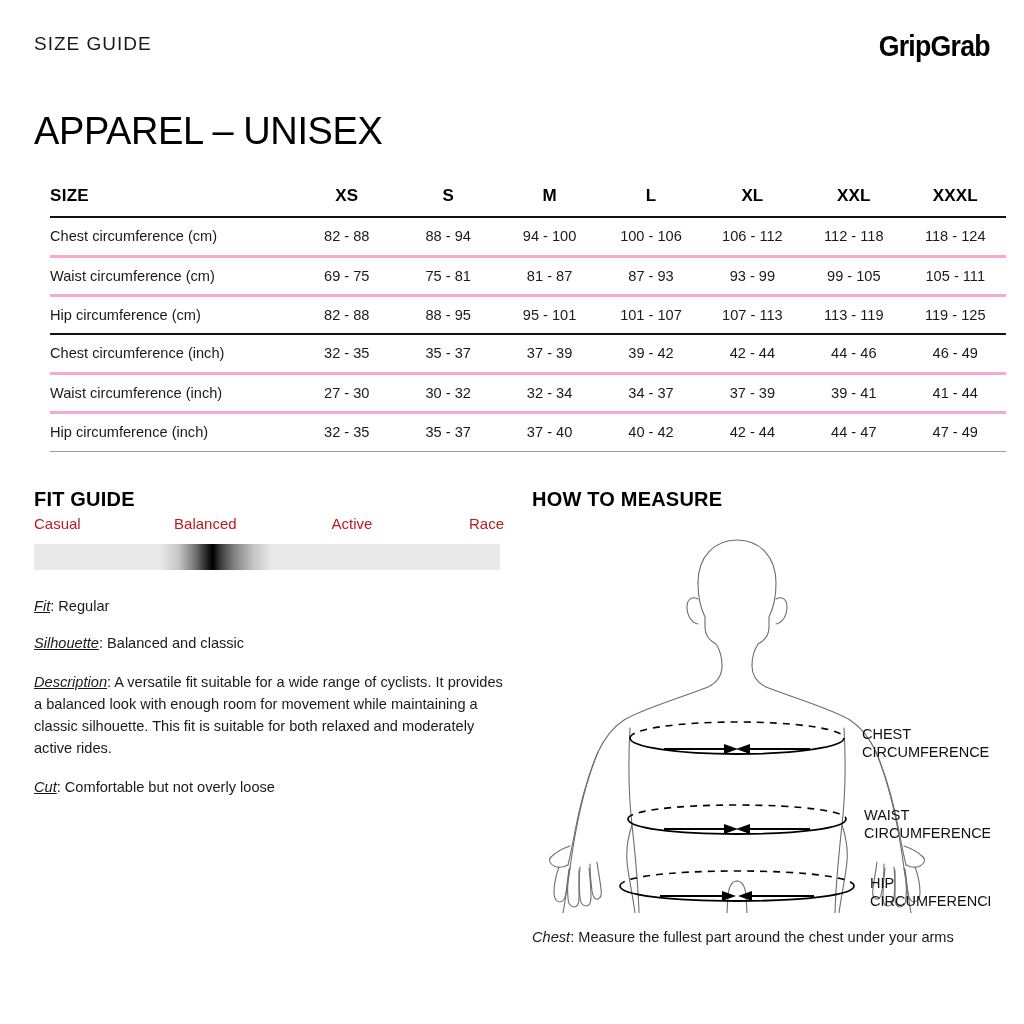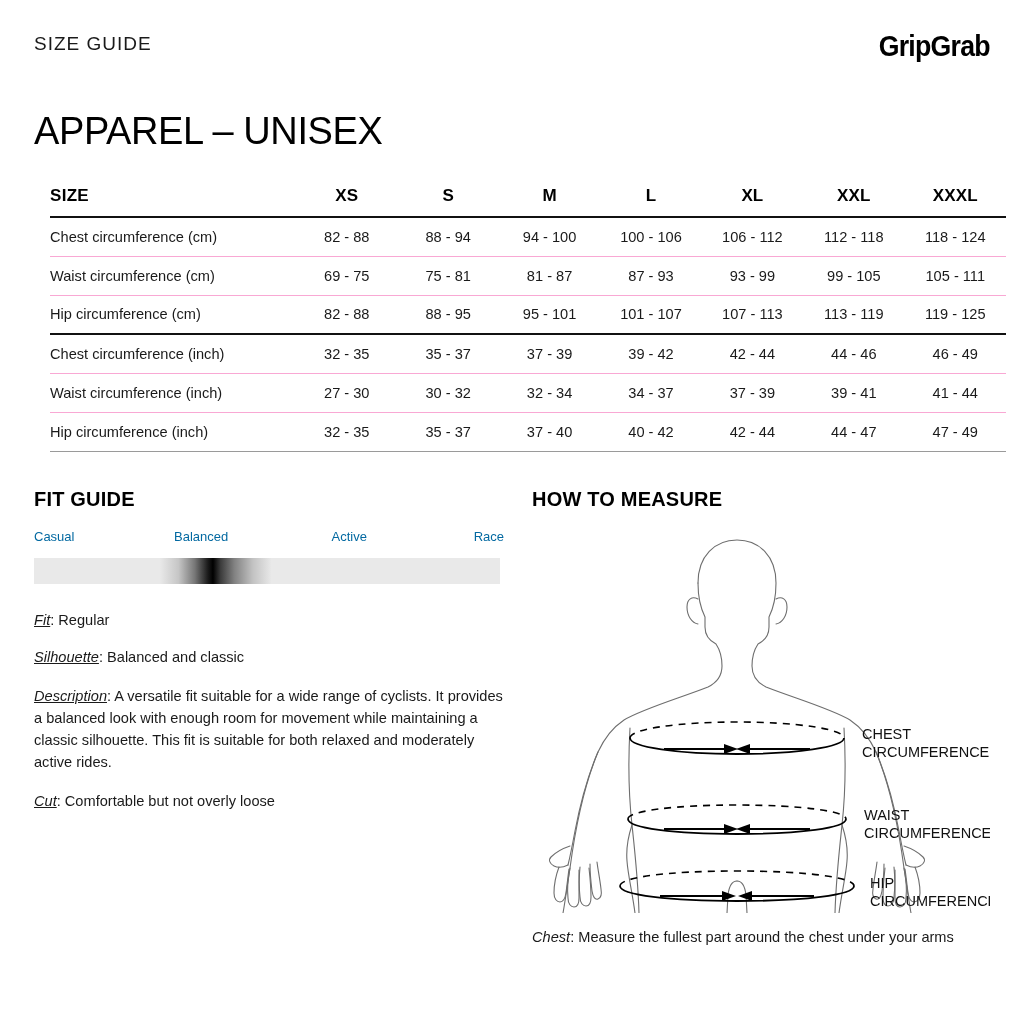--- a/index.html
+++ b/index.html
@@ -84,21 +84,21 @@
   }
   .size-table thead th.lbl {
     text-align: left;
     letter-spacing: 0.3px;
   }
 
   .size-table tbody tr td {
     height: 39px;
     font-size: 14.6px;
     color: #1a1a1a;
-    border-top: 1px solid #f9a8d4;
+    border-top: 3px solid #f9a8d4;
   }
   .size-table tbody tr td.lbl {
     text-align: left;
   }
   .size-table tbody tr.sec-start td {
     border-top: 2.4px solid #111;
   }
   .size-table tbody tr.last td {
     border-bottom: 1px solid #9a9a9a;
   }
@@ -115,23 +115,23 @@
     font-size: 20px;
     font-weight: 700;
     letter-spacing: 0.2px;
     color: #000;
   }
 
   
   .fit-scale-labels {
     position: relative;
     height: 22px;
-    margin-top: 18px;
-    font-size: 13px;
-    color: #0369a1;
+    margin-top: 4px;
+    font-size: 15px;
+    color: #b91c1c;
   }
   .fit-scale-labels span { position: absolute; top: 0; white-space: nowrap; }
   .fsl-0 { left: 0; }
   .fsl-1 { left: 29.8%; }
   .fsl-2 { left: 63.3%; }
   .fsl-3 { right: 0; }
 
   .fit-bar {
     position: relative;
     height: 26px;

